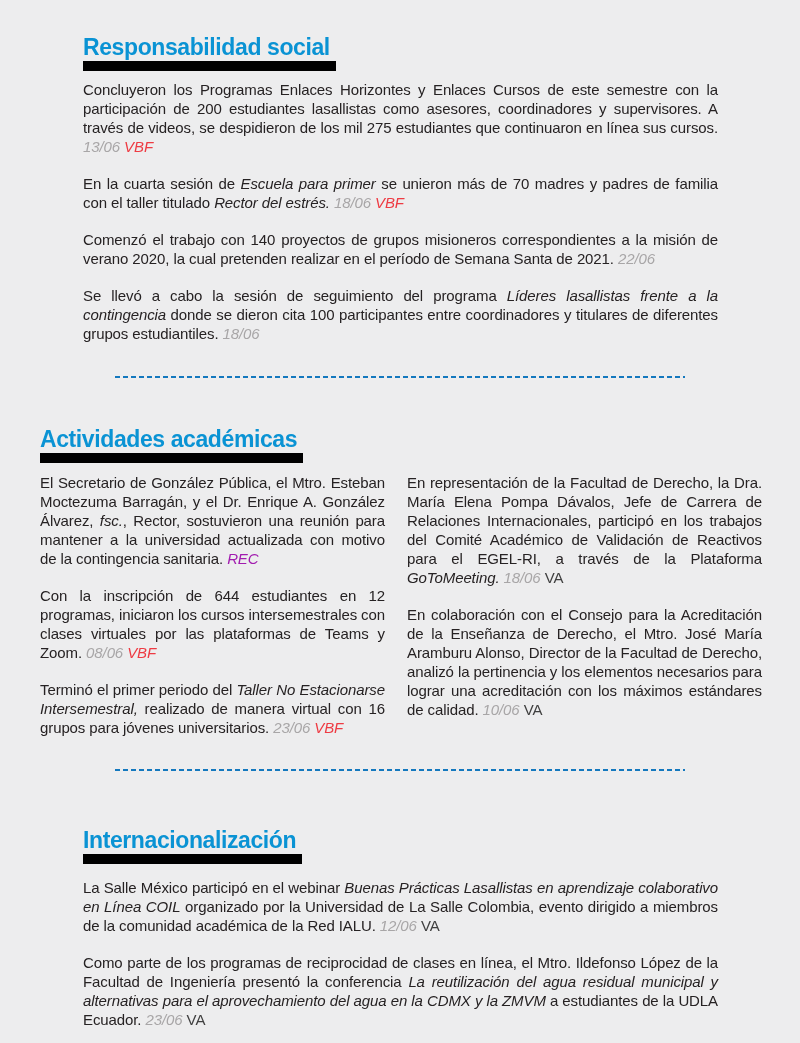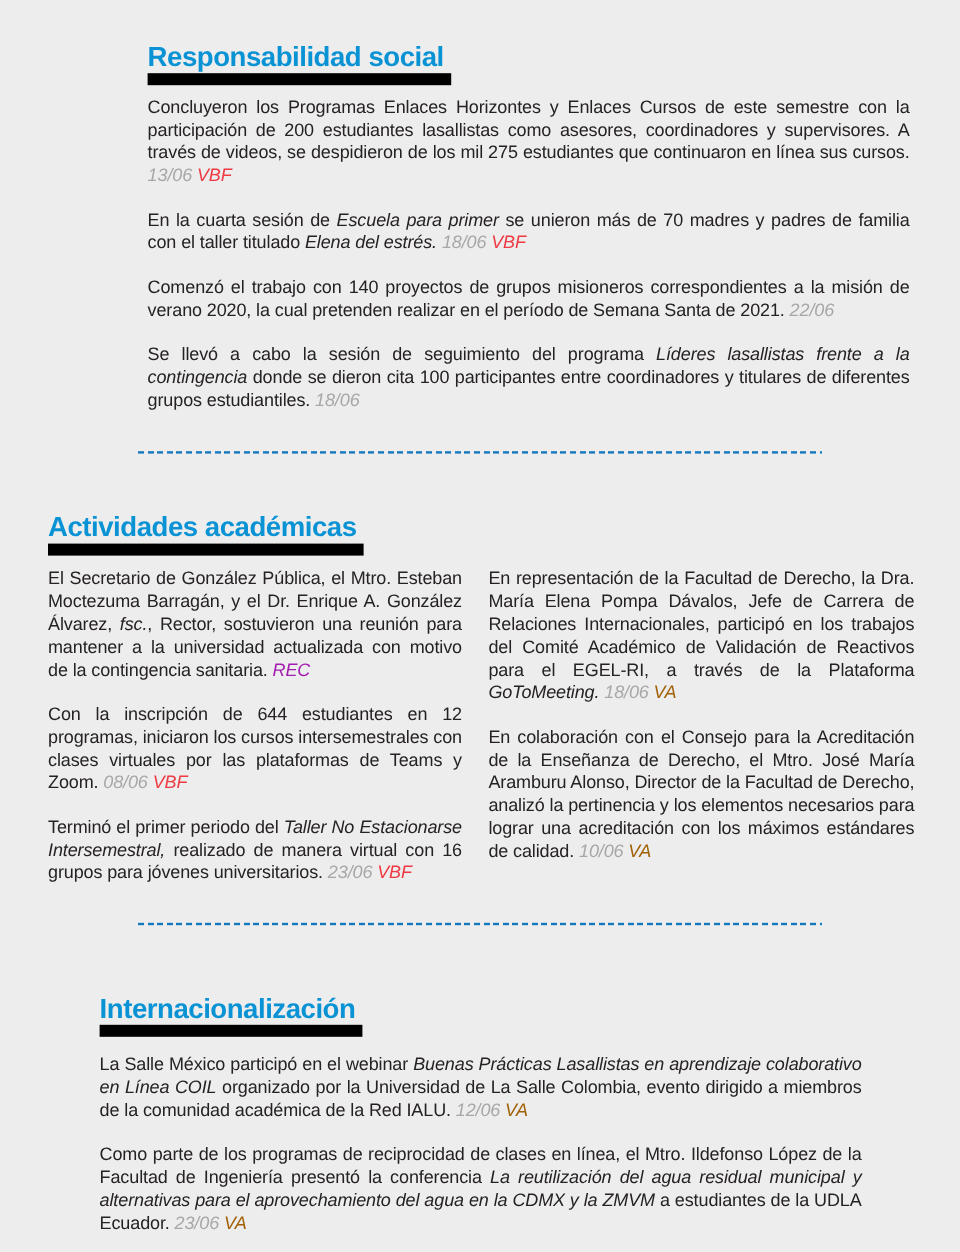--- a/index.html
+++ b/index.html
@@ -6,21 +6,21 @@
   body{
     width:800px;height:1043px;
     background:#ededee;
     font-family:"Liberation Sans","DejaVu Sans",sans-serif;
     color:#262223;
     -webkit-font-smoothing:antialiased;
   }
   .page{position:relative;width:800px;height:1043px;overflow:hidden;}
 
   .sec{position:absolute;}
-  .sec-responsabilidad{left:83px;top:35px;width:635px;margin-left:40px;}
+  .sec-responsabilidad{left:83px;top:35px;width:635px;}
   .sec-actividades{left:40px;top:427px;width:722px;}
   .sec-internacional{left:83px;top:828px;width:635px;}
 
   .head{width:fit-content;}
   .head h2{
     margin:0;
     font-size:23px;line-height:24px;
     font-weight:bold;
     letter-spacing:-0.4px;
     color:#0a93d4;
@@ -36,21 +36,21 @@
   .sec-responsabilidad .body-text{margin-top:9px;}
   .sec-internacional .body-text{margin-top:14px;}
 
   .cols{display:grid;grid-template-columns:345px 355px;column-gap:22px;margin-top:10px;}
 
   .seg{white-space:pre-wrap;}
   .seg.italic{font-style:italic;}
   .seg.date{color:#a8a6a7;font-style:italic;}
   .seg.tag-red{color:#ee3b43;font-style:italic;}
   .seg.tag-blue{color:#a21caf;font-style:italic;}
-  .seg.tag-orange{color:#a16207;font-style:italic;}
+  .seg.tag-orange{color:#404040;}
 
   .divider{
     position:absolute;left:115px;width:570px;height:3px;
     background-image:repeating-linear-gradient(90deg,#1478be 0 5px,transparent 5px 8px);
     background-size:100% 2px;background-repeat:no-repeat;background-position:0 0;
   }
   .divider-1{top:376px;}
   .divider-2{top:769px;}
 </style>
 </head>
@@ -58,21 +58,21 @@
 
 <div class="page">
 
   <section class="sec sec-responsabilidad">
     <div class="head">
       <h2>Responsabilidad social</h2>
       <div class="bar"></div>
     </div>
     <div class="body-text">
       <p><span class="seg">Concluyeron los Programas Enlaces Horizontes y Enlaces Cursos de este semestre con la participación de 200 estudiantes lasallistas como asesores, coordinadores y supervisores. A través de videos, se despidieron de los mil 275 estudiantes que continuaron en línea sus cursos. </span><span class="seg date">13/06 </span><span class="seg tag-red">VBF</span></p>
-      <p><span class="seg">En la cuarta sesión de </span><span class="seg italic">Escuela para primer</span><span class="seg"> se unieron más de 70 madres y padres de familia con el taller titulado </span><span class="seg italic">Elena del estrés.</span><span class="seg"> </span><span class="seg date">18/06 </span><span class="seg tag-red">VBF</span></p>
+      <p><span class="seg">En la cuarta sesión de </span><span class="seg italic">Escuela para primer</span><span class="seg"> se unieron más de 70 madres y padres de familia con el taller titulado </span><span class="seg italic">Rector del estrés.</span><span class="seg"> </span><span class="seg date">18/06 </span><span class="seg tag-red">VBF</span></p>
       <p><span class="seg">Comenzó el trabajo con 140 proyectos de grupos misioneros correspondientes a la misión de verano 2020, la cual pretenden realizar en el período de Semana Santa de 2021. </span><span class="seg date">22/06</span></p>
       <p><span class="seg">Se llevó a cabo la sesión de seguimiento del programa </span><span class="seg italic">Líderes lasallistas frente a la contingencia</span><span class="seg"> donde se dieron cita 100 participantes entre coordinadores y titulares de diferentes grupos estudiantiles. </span><span class="seg date">18/06</span></p>
     </div>
   </section>
 
   <div class="divider divider-1"></div>
 
   <section class="sec sec-actividades">
     <div class="head">
       <h2>Actividades académicas</h2>

